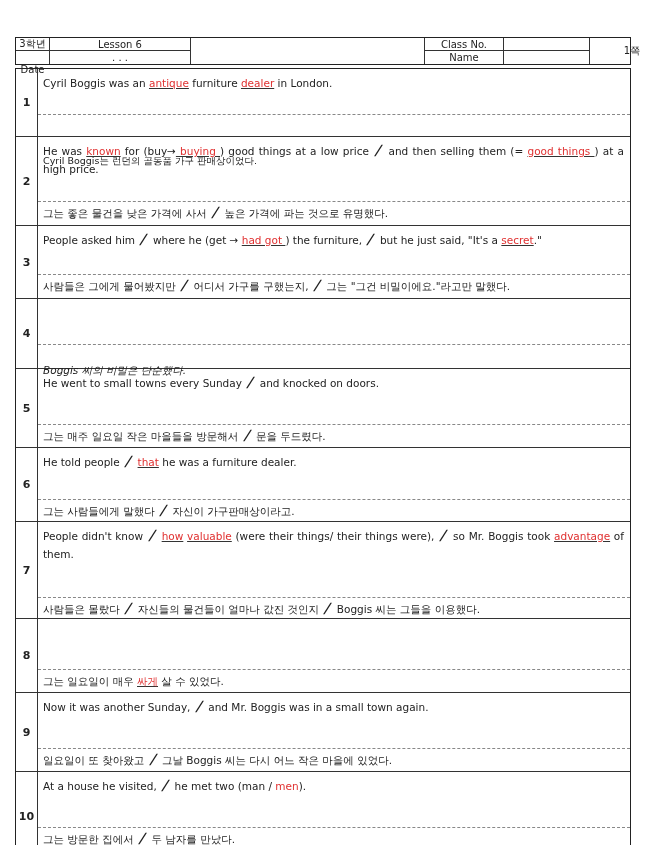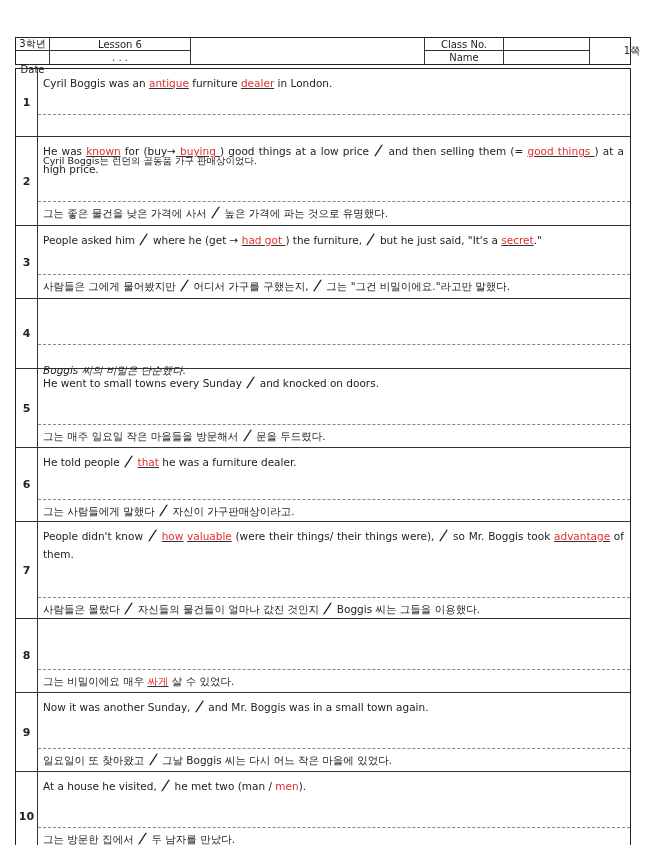--- a/index.html
+++ b/index.html
@@ -86,21 +86,21 @@
     </div>
     <div class="row" style="top: 453px; height: 97px;">
       <div class="num">7</div>
       <div class="en"><span>People didn't know </span><span class="sl">/</span><span> </span><span class="u">how</span><span> </span><span class="u">valuable</span><span> (were their things/ their things were), </span><span class="sl">/</span><span> so Mr. Boggis took </span><span class="u">advantage</span><span> of them.</span></div>
       <div class="dash" style="top: 75px;"></div>
       <div class="ko" style="top: 80px;"><span>사람들은 몰랐다 </span><span class="sl">/</span><span> 자신들의 물건들이 얼마나 값진 것인지 </span><span class="sl">/</span><span> Boggis 씨는 그들을 이용했다.</span></div>
     </div>
     <div class="row" style="top: 550px; height: 74px;">
       <div class="num">8</div>
       <div class="dash" style="top: 50px;"></div>
-      <div class="ko" style="top: 55px;"><span>그는 비밀이에요 매우 </span><span class="u">싸게</span><span> 살 수 있었다.</span></div>
+      <div class="ko" style="top: 55px;"><span>그는 일요일이 매우 </span><span class="u">싸게</span><span> 살 수 있었다.</span></div>
     </div>
     <div class="row" style="top: 624px; height: 79px;">
       <div class="num">9</div>
       <div class="en"><span>Now it was another Sunday, </span><span class="sl">/</span><span> and Mr. Boggis was in a small town again.</span></div>
       <div class="dash" style="top: 55px;"></div>
       <div class="ko" style="top: 60px;"><span>일요일이 또 찾아왔고 </span><span class="sl">/</span><span> 그날 Boggis 씨는 다시 어느 작은 마을에 있었다.</span></div>
     </div>
     <div class="row" style="top: 703px; height: 90px;">
       <div class="num">10</div>
       <div class="en"><span>At a house he visited, </span><span class="sl">/</span><span> he met two (man / </span><span class="red">men</span><span>).</span></div>

